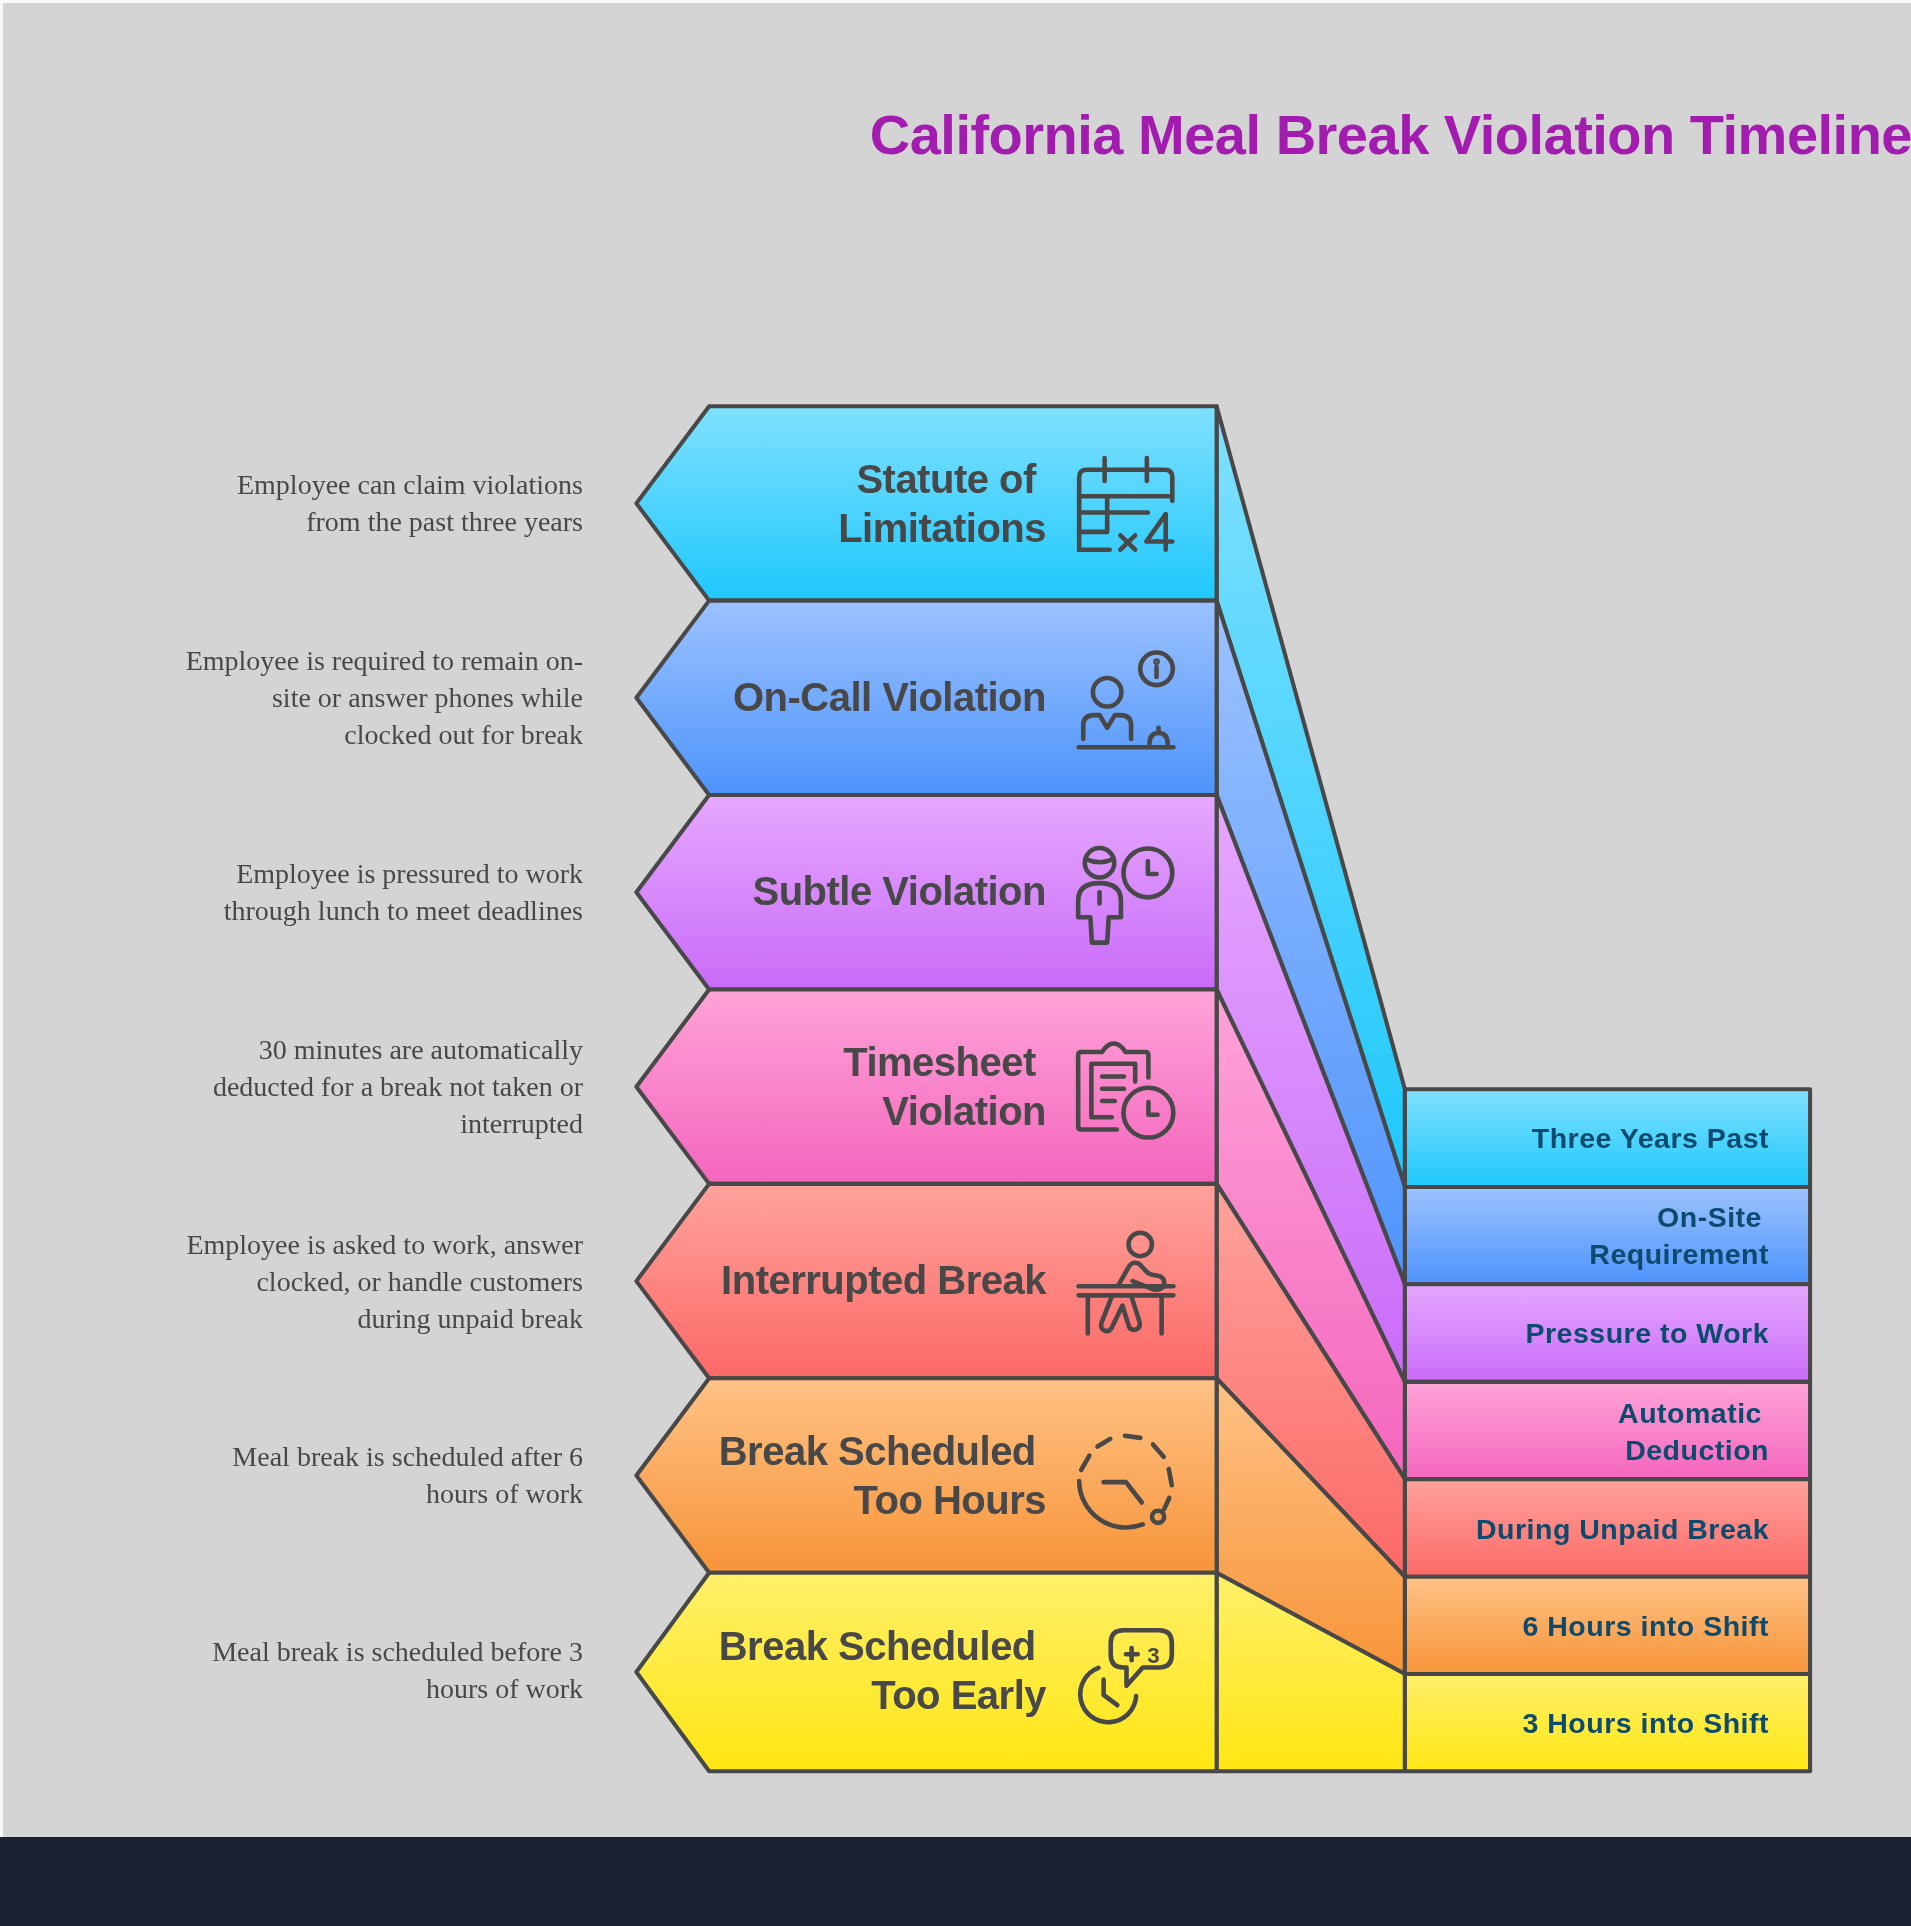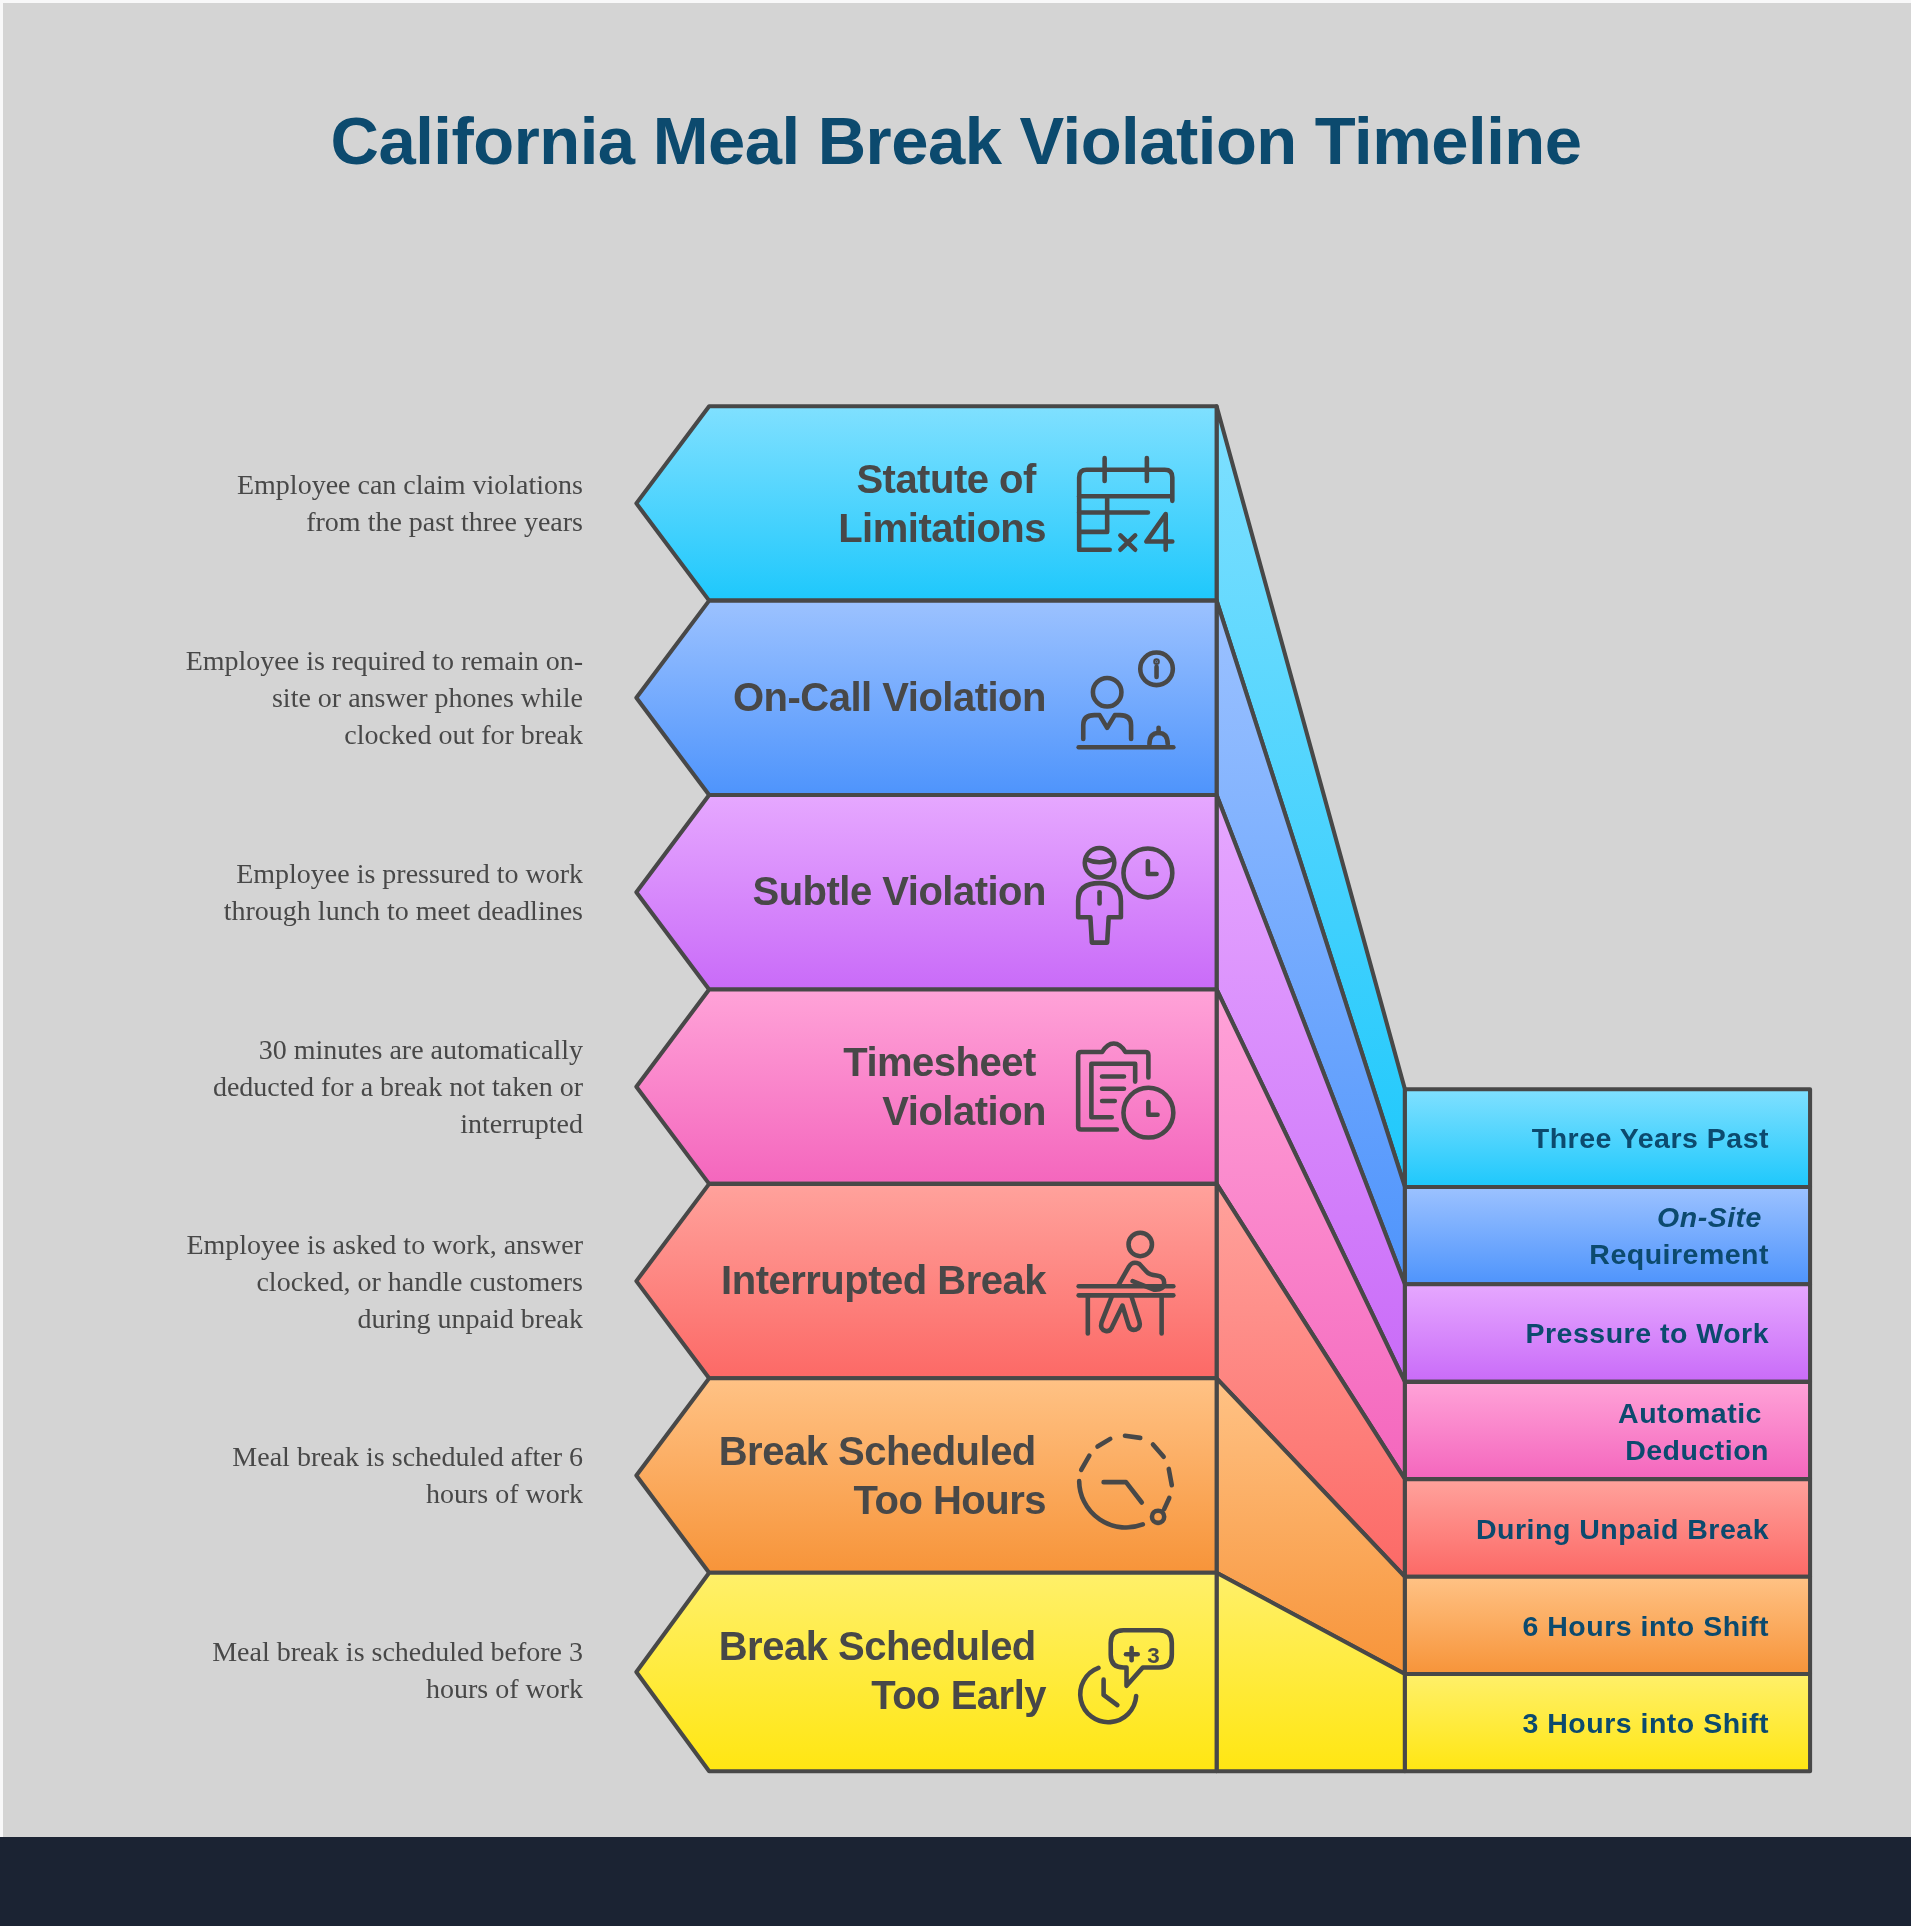--- a/index.html
+++ b/index.html
@@ -11,22 +11,22 @@
   }
   .canvas {
     position: absolute; left: 3.1px; top: 3.1px; width: 1909px; height: 1834px;
     background: #d4d4d4;
   }
   .footer {
     position: absolute; left: 0; top: 1837px; width: 1912px; height: 89px;
     background: #1b2333;
   }
   .title {
-    position: absolute; left: 0; top: 102px; width: 1912px; text-align: center;
-    font-size: 67px; font-weight: bold; color: #0c4a6e; letter-spacing: -0.5px;
+    position: absolute; left: 0; top: 102px; width: 1912px; text-align: right;
+    font-size: 56px; font-weight: bold; color: #a21caf; letter-spacing: -0.5px;
   }
   svg.diagram { position: absolute; left: 0; top: 0; }
   .desc {
     position: absolute; right: 1329px; width: 509px; text-align: right;
     font-size: 28px; line-height: 37px; color: #484848; font-family: Liberation Serif, serif;
   }
   .block-label {
     position: absolute; text-align: right; font-weight: bold;
     font-size: 40px; line-height: 49px; color: #484848; letter-spacing: -0.5px;
   }
@@ -235,21 +235,21 @@
 </div>
 <div class="block-label" style="left:687px; width:359px; top:1622px;">
   <div style="padding-right:10.2px;">Break Scheduled</div>
   <div>Too Early</div>
 </div>
 
 <div class="right-label" style="top:1120px;">
   <div>Three Years Past</div>
 </div>
 <div class="right-label" style="top:1199px;">
-  <div style="padding-right:7.1px;font-style:italic;">On-Site</div>
+  <div style="padding-right:7.1px;">On-Site</div>
   <div>Requirement</div>
 </div>
 <div class="right-label" style="top:1315px;">
   <div>Pressure to Work</div>
 </div>
 <div class="right-label" style="top:1395px;">
   <div style="padding-right:7.1px;">Automatic</div>
   <div>Deduction</div>
 </div>
 <div class="right-label" style="top:1511px;">

